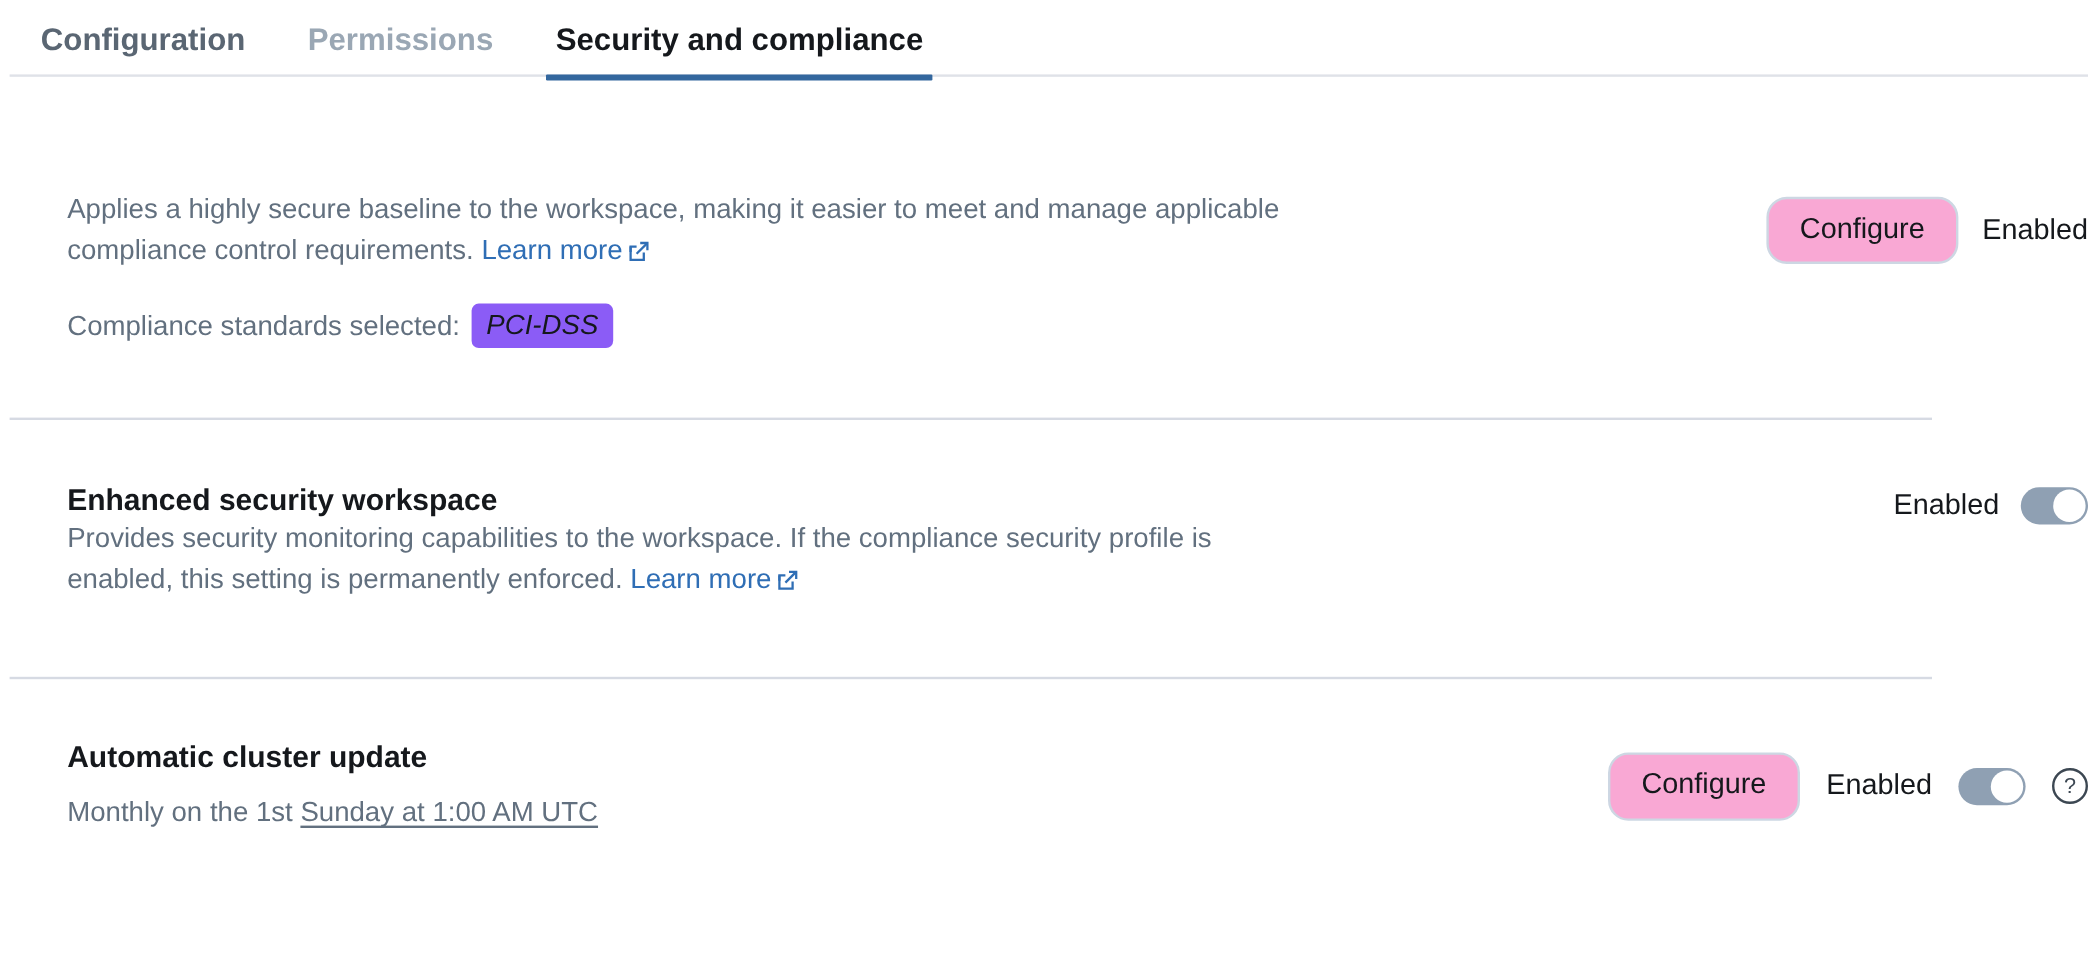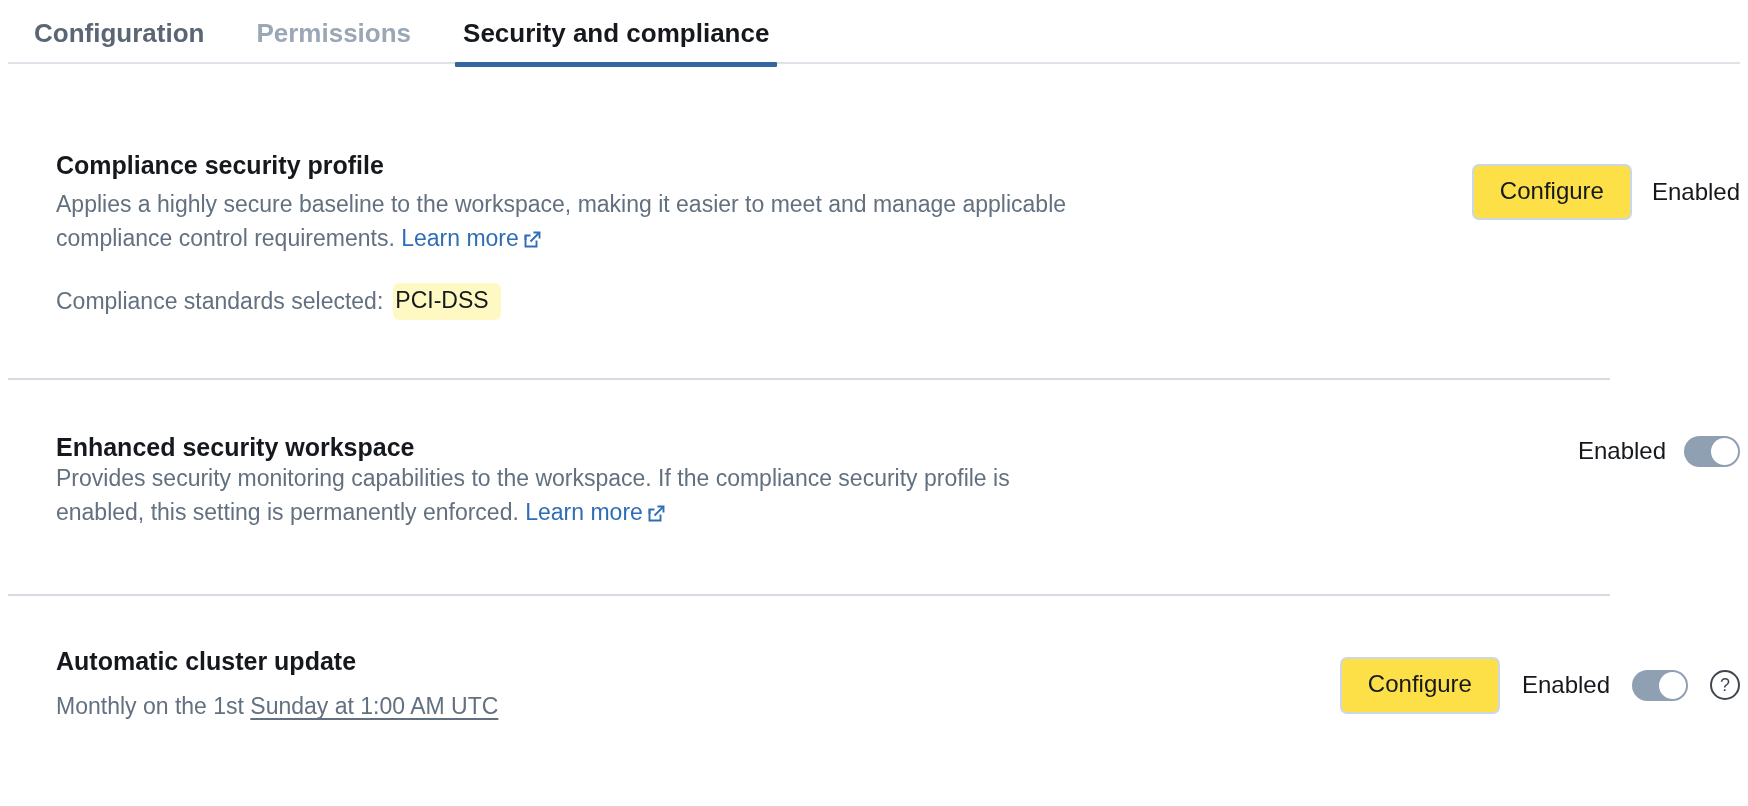--- a/index.html
+++ b/index.html
@@ -103,37 +103,38 @@
   }
 
   .standards-row {
     display: flex;
     align-items: center;
     font-size: 23px;
     color: #62707f;
   }
   .badge {
     display: inline-block;
-    background: #fef9c3;
+    background: #8b5cf6;
     color: #15181c;
     border-radius: 6px;
-    padding: 5px 12px 7px 2px;
+    padding: 5px 12px 7px 12px;
     font-size: 23px;
     margin-left: 10px;
     line-height: 1.1;
+    font-style: italic;
   }
 
   
   .btn {
     font-family: inherit;
     font-size: 24px;
     color: #15181c;
-    background: #fde047;
+    background: #f9a8d4;
     border: 2px solid #cdd7e3;
-    border-radius: 7px;
+    border-radius: 17px;
     padding: 12px 26px 14px 26px;
     cursor: pointer;
     line-height: 1.1;
   }
   .status-text {
     font-size: 24px;
     color: #15181c;
     line-height: 1;
   }
 
@@ -200,21 +201,20 @@
   <div class="tabbar-baseline"></div>
   <button class="tab tab-configuration">Configuration</button>
   <button class="tab tab-permissions">Permissions</button>
   <button class="tab tab-active">Security and compliance</button>
 </div>
 
 <div class="content">
 
   <div class="section" id="section-compliance">
     <div class="section-left">
-      <div class="section-title">Compliance security profile</div>
       <div class="section-desc">
         <span>Applies a highly secure baseline to the workspace, making it easier to meet and manage applicable compliance control requirements. </span><a class="link" href="#"><span>Learn more</span><span class="ext-icon"><svg width="19" height="19" viewBox="0 0 19 19">
                 <path d="M2.5 5.5 L2.5 16.5 L13.5 16.5 L13.5 10.5" fill="none" stroke="#2f6eb5" stroke-width="1.9"></path>
                 <path d="M7.5 5.5 L2.5 5.5 L2.5 10" fill="none" stroke="#2f6eb5" stroke-width="1.9"></path>
                 <path d="M7.5 11.5 L16 3" fill="none" stroke="#2f6eb5" stroke-width="1.9"></path>
                 <path d="M10.5 2.5 L16.5 2.5 L16.5 8.5" fill="none" stroke="#2f6eb5" stroke-width="1.9"></path>
               </svg></span></a>
       </div>
       <div class="standards-row">
         <span>Compliance standards selected:</span>

